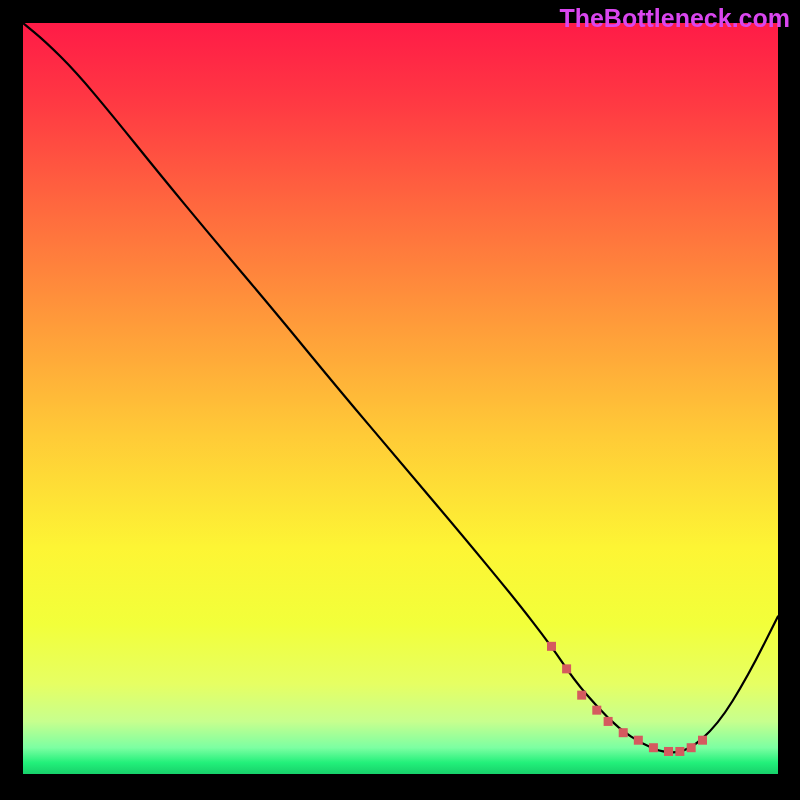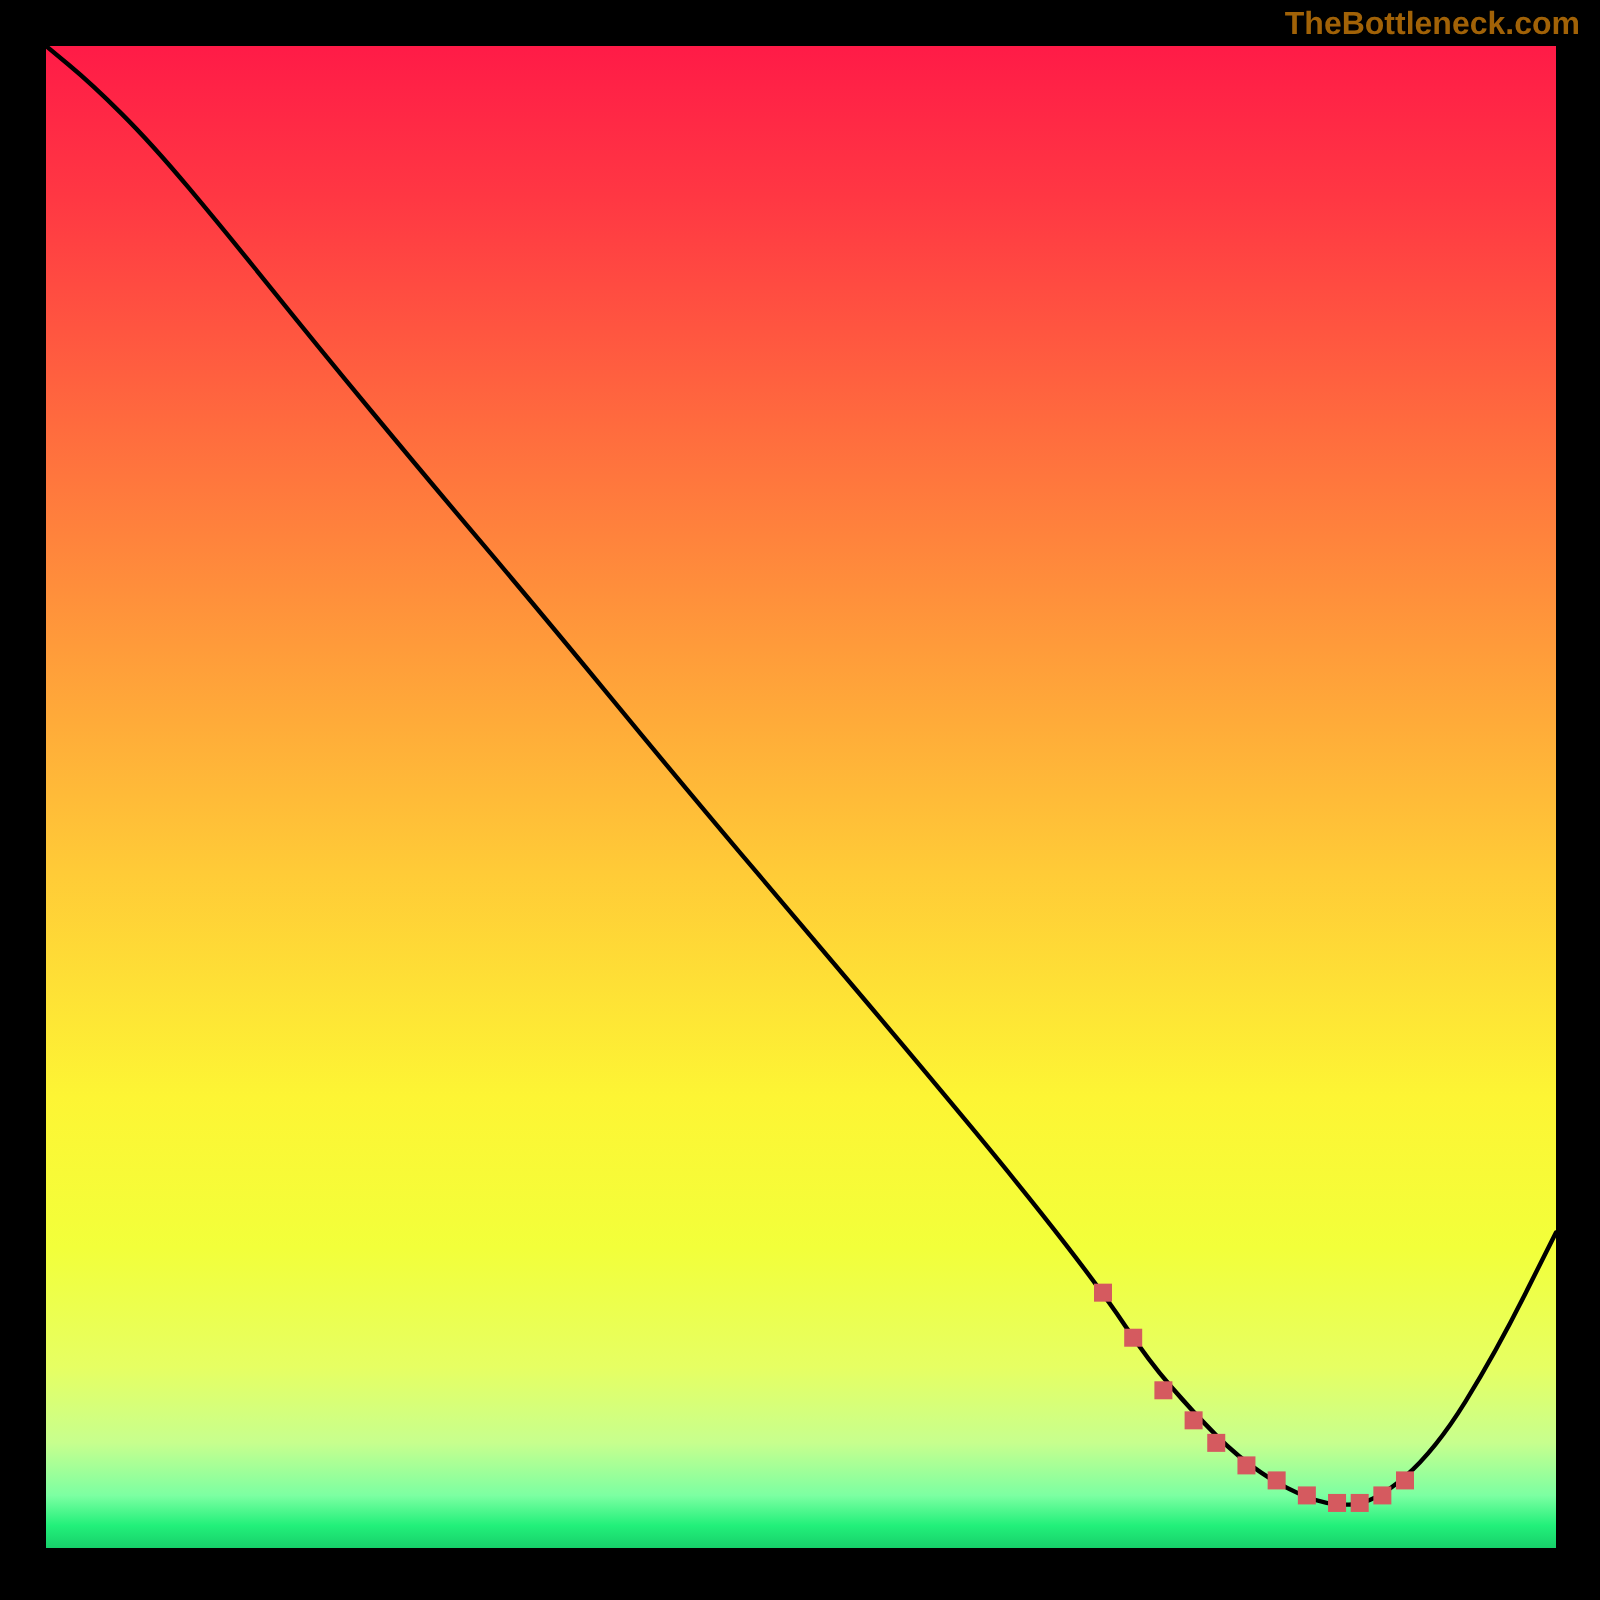--- a/index.html
+++ b/index.html
@@ -13,23 +13,23 @@
   .container {
     position: relative;
     width: 800px;
     height: 800px;
   }
   .watermark {
     position: absolute;
     top: 4px;
     right: 10px;
     font-family: Arial, Helvetica, sans-serif;
-    font-size: 16px;
+    font-size: 25px;
     font-weight: bold;
-    color: #a16207;
+    color: #d946ef;
     z-index: 10;
   }
   .plot {
     position: absolute;
     left: 23px;
     top: 23px;
     width: 755px;
     height: 751px;
   }
   .plot svg {

